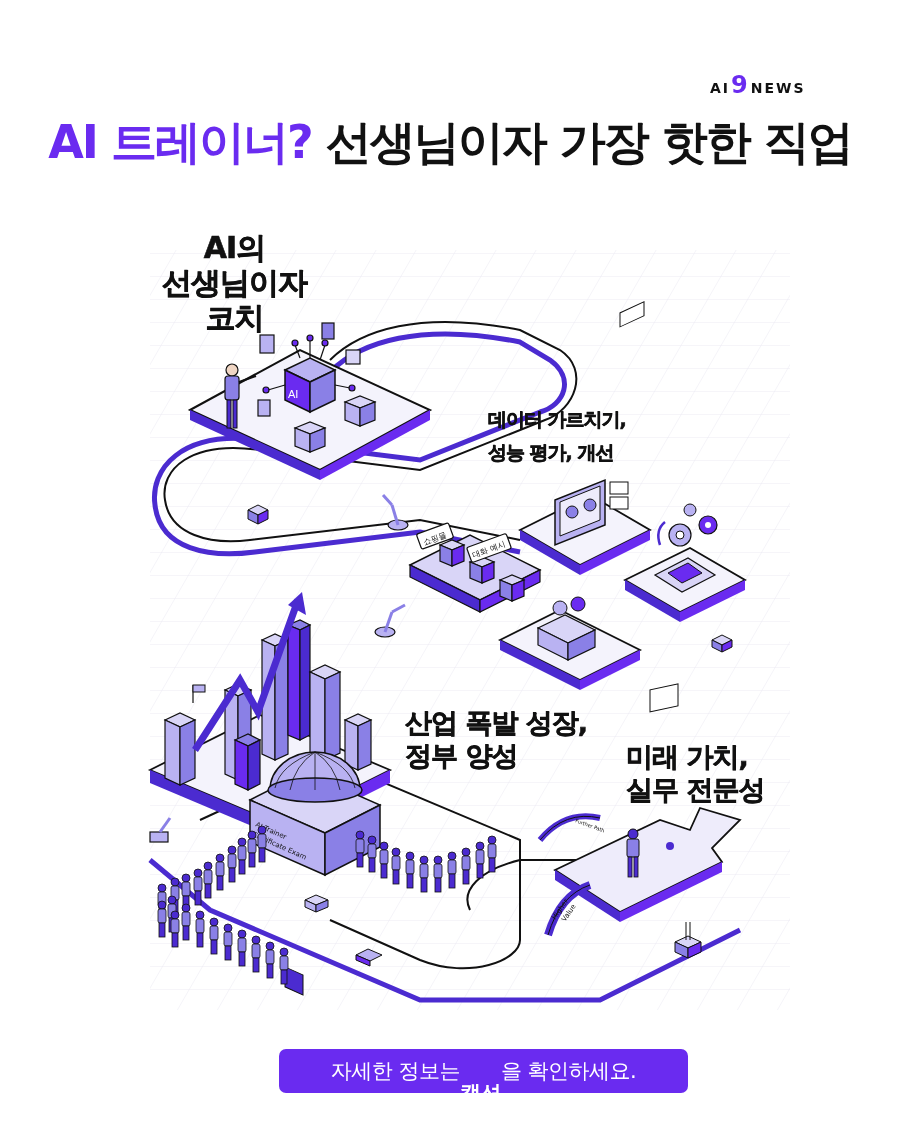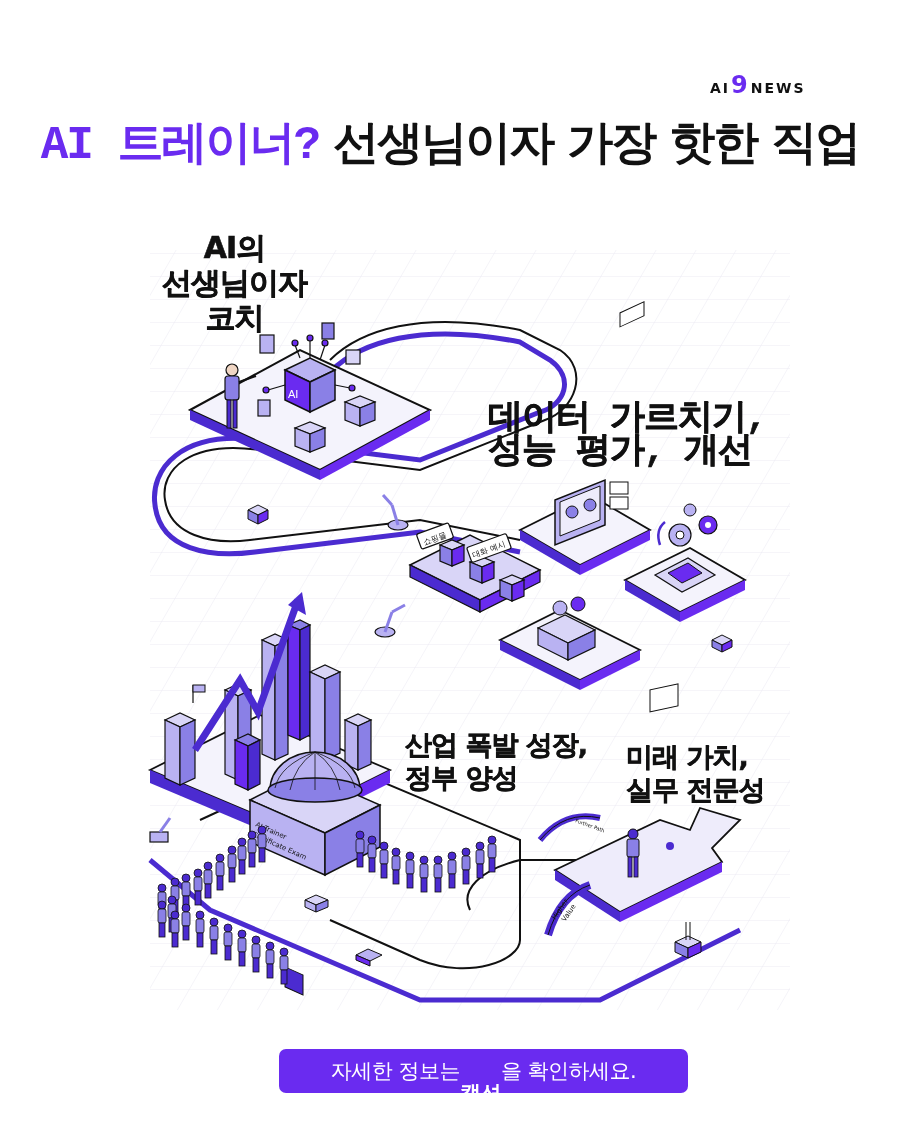--- a/index.html
+++ b/index.html
@@ -11,32 +11,32 @@
     display: flex; align-items: center;
     font-weight: 900; font-size: 14px; letter-spacing: 2px; color: #111;
   }
   .brand .nine { color: #6a2bf0; font-size: 24px; margin: 0 1px; line-height: 12px; position: relative; top: -3px; }
 
   .headline {
     position: absolute; top: 112px; left: 0; width: 900px; text-align: center;
     font-size: 46px; font-weight: 900; letter-spacing: -2px; white-space: nowrap;
     color: #111;
   }
-  .headline .accent { color: #6a2bf0; font-family: Liberation Mono, monospace; }
+  .headline .accent { color: #6a2bf0; }
 
   .illustration { position: absolute; left: 0; top: 190px; width: 900px; height: 840px; }
 
   .label {
     position: absolute; font-weight: 900; color: #111; font-size: 30px;
     line-height: 35px; letter-spacing: -1px; white-space: pre-line;
     -webkit-text-stroke: 0.6px #111;
   }
   .label.l1 { top: 230px; left: 162px; text-align: center; }
-  .label.l2 { top: 403px; left: 488px; font-size: 35px; line-height: 33px; font-family: Liberation Mono, monospace; }
-  .label.l3 { top: 706px; left: 405px; font-size: 27px; line-height: 33px; margin-top: 22px; }
+  .label.l2 { top: 403px; left: 488px; font-size: 19px; line-height: 33px; }
+  .label.l3 { top: 706px; left: 405px; font-size: 27px; line-height: 33px; }
   .label.l4 { top: 740px; left: 598px; font-size: 27px; line-height: 33px; margin-left: 28px; }
 
   .caption-btn {
     position: absolute; top: 1049px; left: 279px; width: 409px; height: 44px;
     background: #6a2bf0; border-radius: 7px; color: #fff;
     display: flex; align-items: center; justify-content: center;
     font-size: 21px; letter-spacing: -0.5px;
   }
   .caption-btn b { font-weight: 900; margin-top: 44px; }
 </style>

